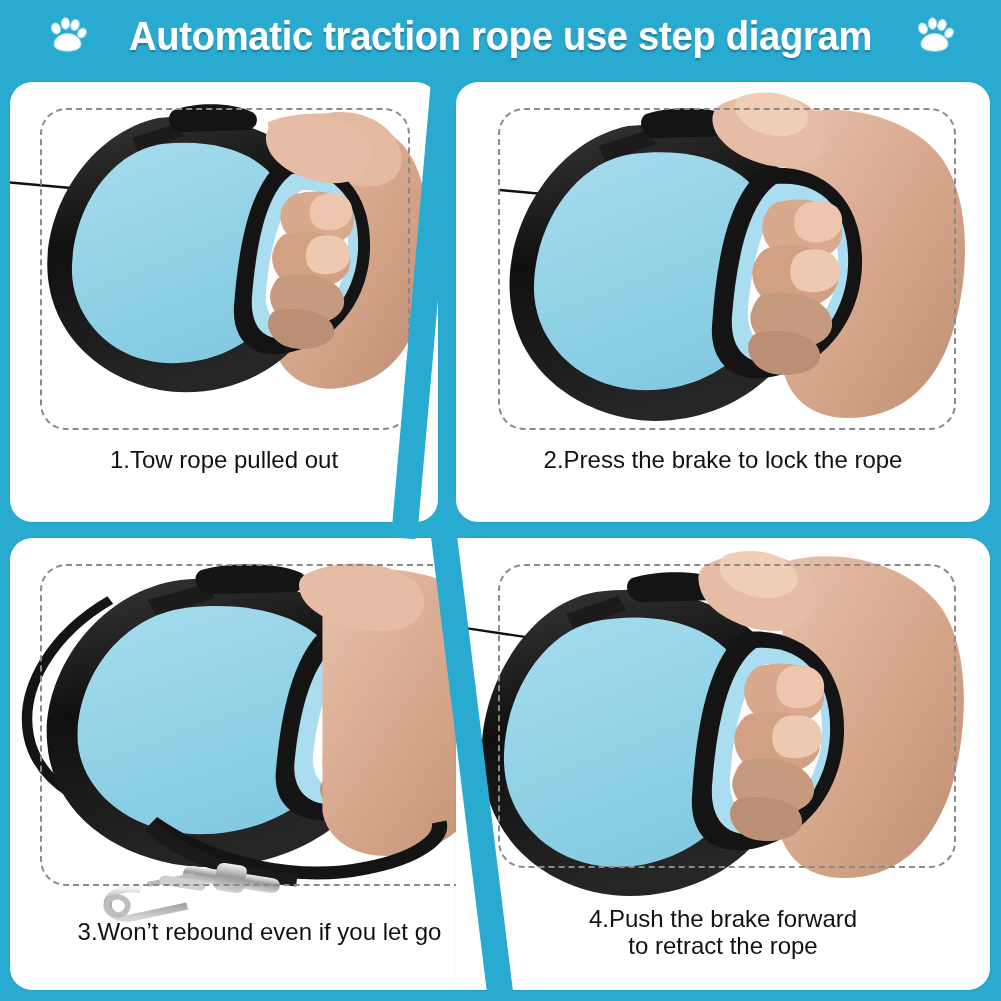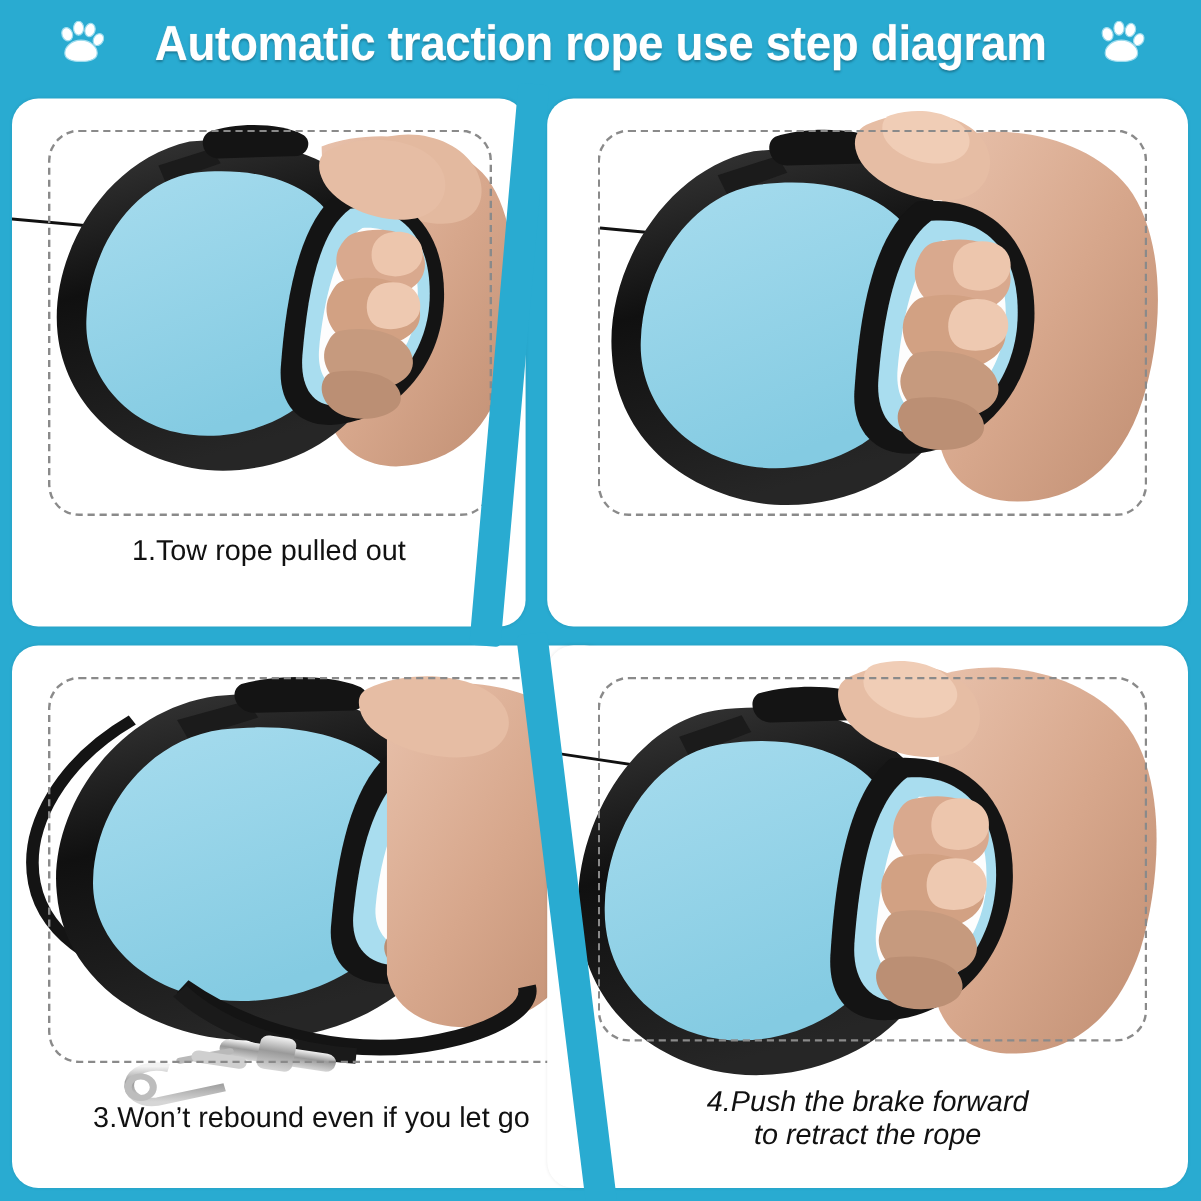--- a/index.html
+++ b/index.html
@@ -67,21 +67,21 @@
     text-align:center;
     color:#111111;
     font-size:24px;
     line-height:1.12;
     font-family:"Liberation Sans", sans-serif;
     white-space:pre-line;
   }
   .p1 .caption{bottom:48px;}
   .p2 .caption{bottom:48px;}
   .p3 .caption{bottom:44px;}
-  .p4 .caption{bottom:30px;font-style:italic;}
+  .p4 .caption{bottom:30px;}
 
   
   .art{position:absolute;left:0;top:0;width:100%;height:100%;}
   .art svg{display:block;width:100%;height:100%;}
 </style>
 </head>
 <body>
 
 <div class="stage">
 
@@ -201,20 +201,21 @@
           <path d="M350 168 C372 164 386 176 384 192 C382 208 360 214 344 208 C330 202 330 172 350 168 Z" fill="#eec9b1"></path>
           <path d="M308 212 C340 206 374 218 376 240 C378 260 350 270 324 266 C300 262 290 240 296 228 C299 220 302 214 308 212 Z" fill="#c69a7e"></path>
           <path d="M304 250 C334 246 362 254 364 272 C366 288 340 296 318 292 C296 288 288 268 294 258 C296 253 300 251 304 250 Z" fill="#bb8f74"></path>
         </g>
 
         <path d="M266 22 C300 6 348 10 364 36 C376 56 366 80 342 84 C310 90 266 70 258 46 C254 34 258 26 266 22 Z" fill="#e6bda4"></path>
         <path d="M286 14 C312 6 340 12 350 28 C356 40 348 52 330 54 C308 56 284 44 280 30 C278 22 280 16 286 14 Z" fill="#f0cdb6"></path>
       </svg>
     </div>
     <div class="dash"></div>
+    <div class="caption">2.Press the brake to lock the rope</div>
   </div>
 
   <div class="panel p3">
     <div class="art">
       <svg viewBox="0 0 428 452" preserveAspectRatio="none">
         <defs>
           <linearGradient id="skin3" x1="0" y1="0" x2="1" y2="1">
             <stop offset="0" stop-color="#e8c1ab"></stop>
               <stop offset="0.5" stop-color="#d7a78c"></stop>
               <stop offset="1" stop-color="#c08e72"></stop>

